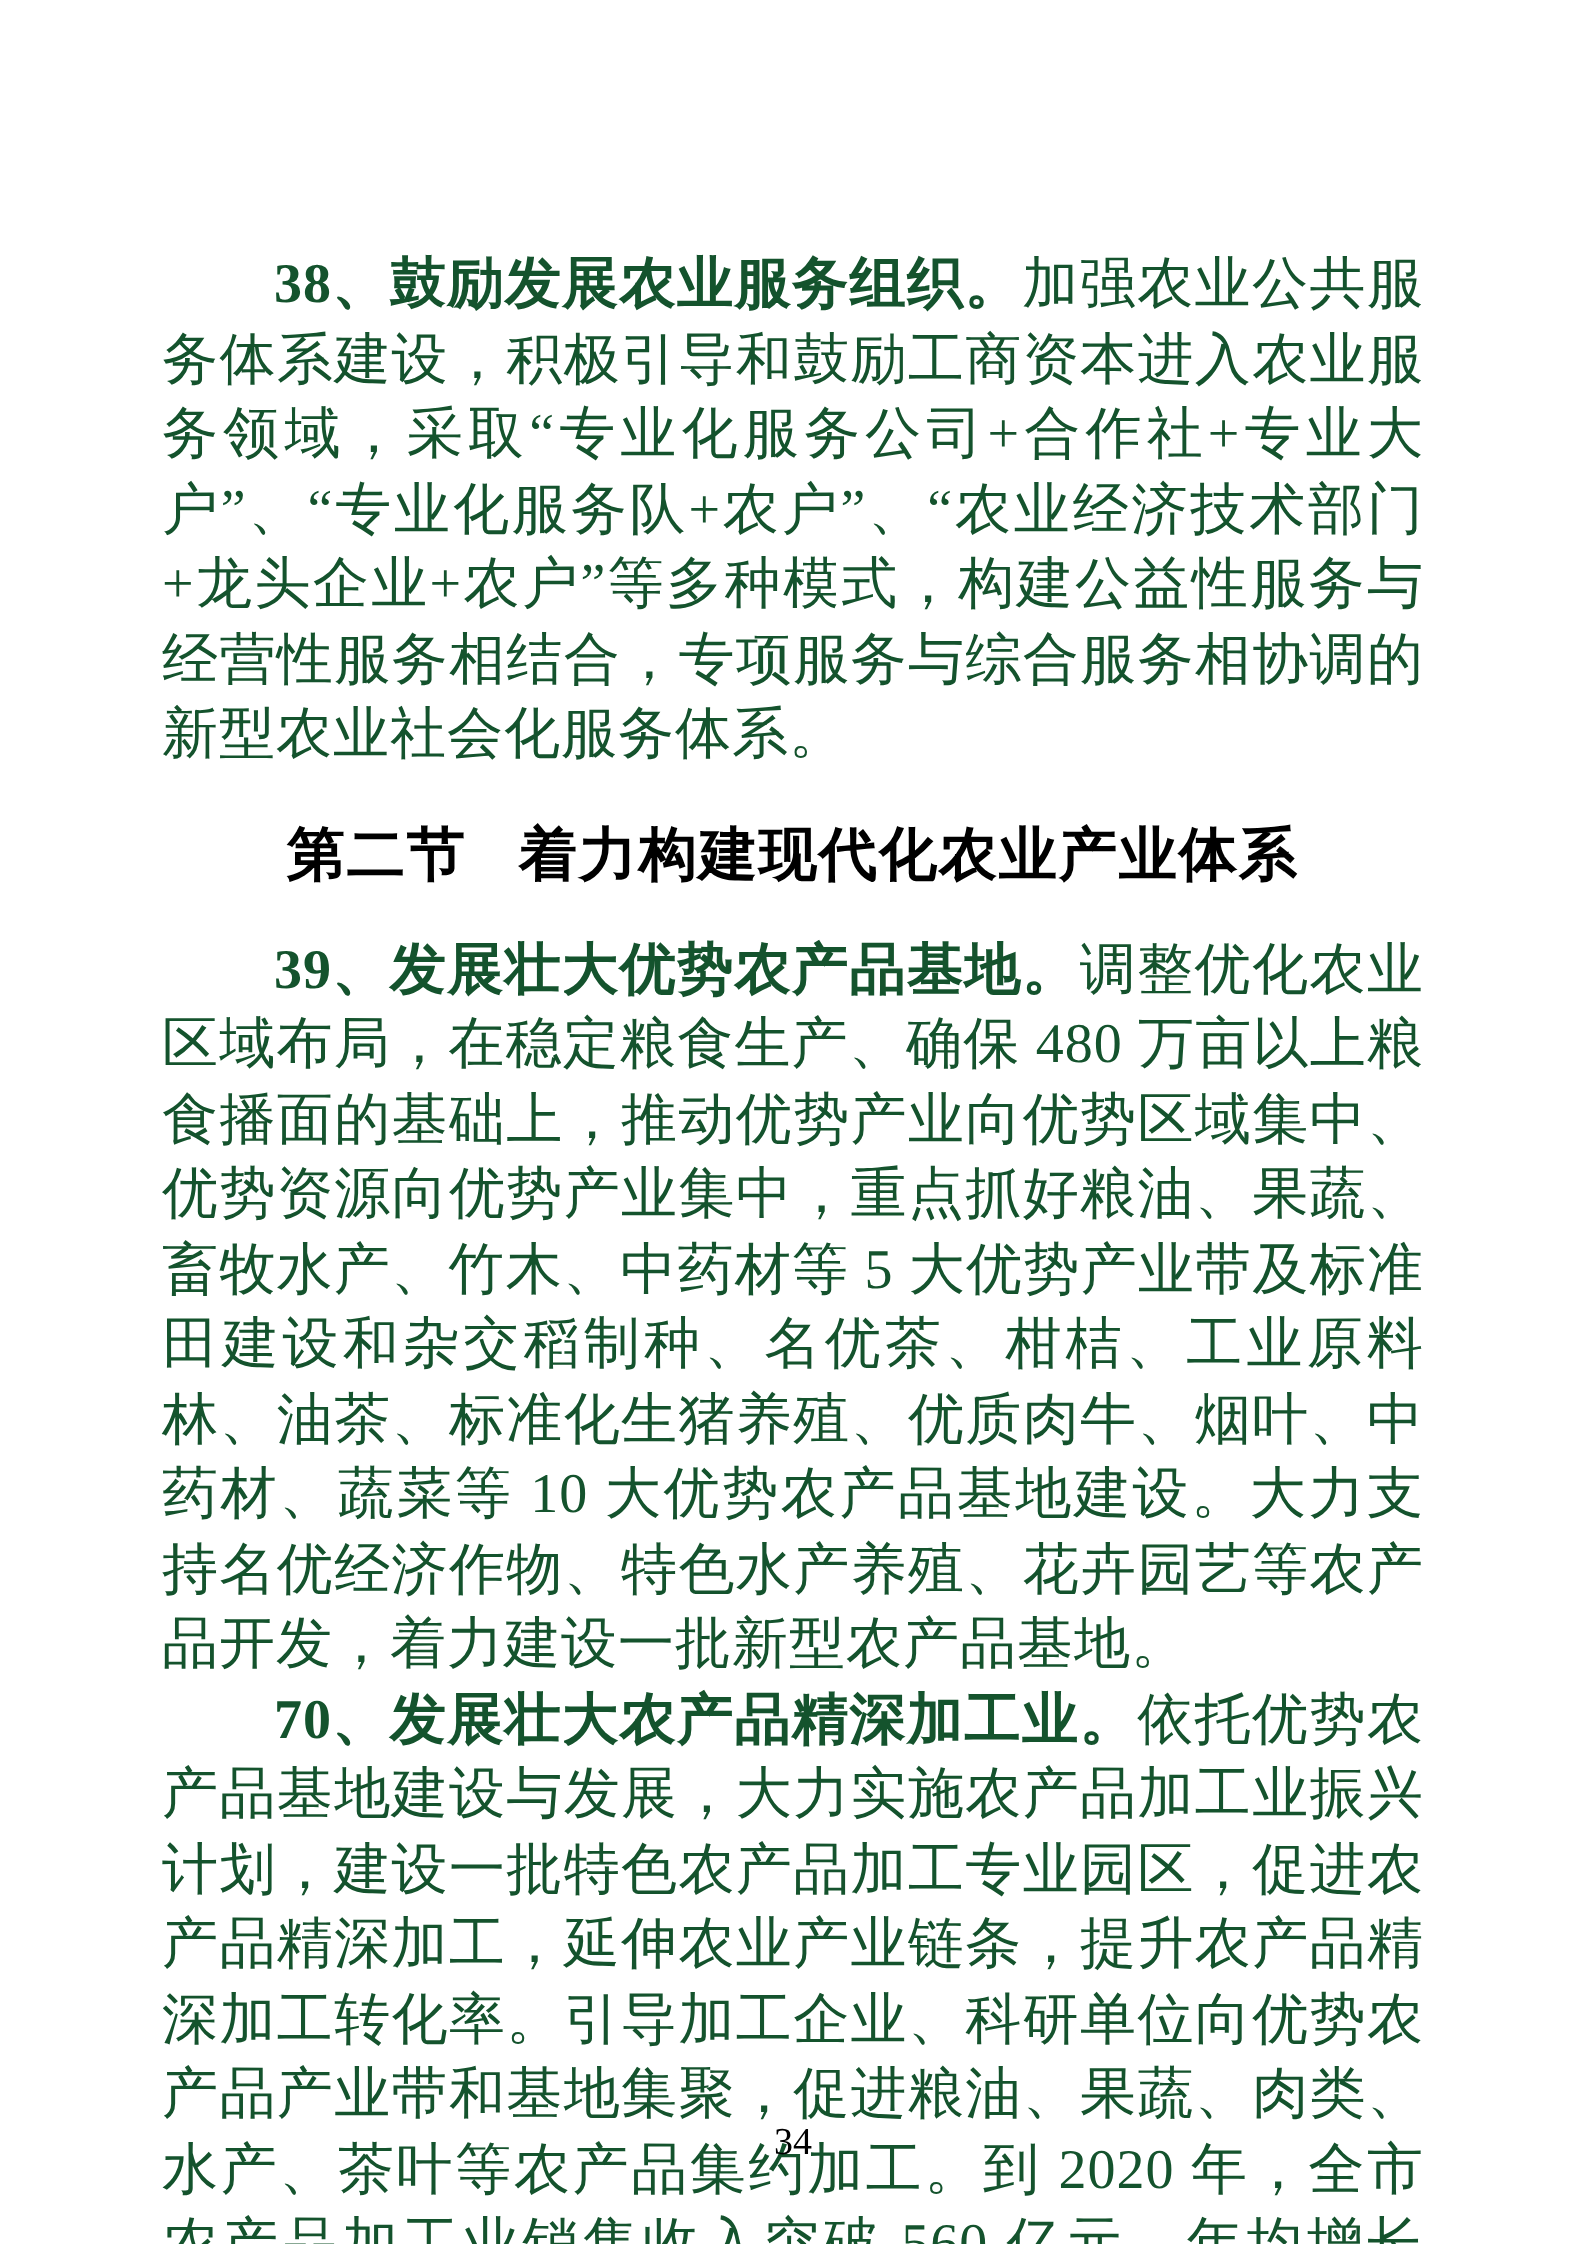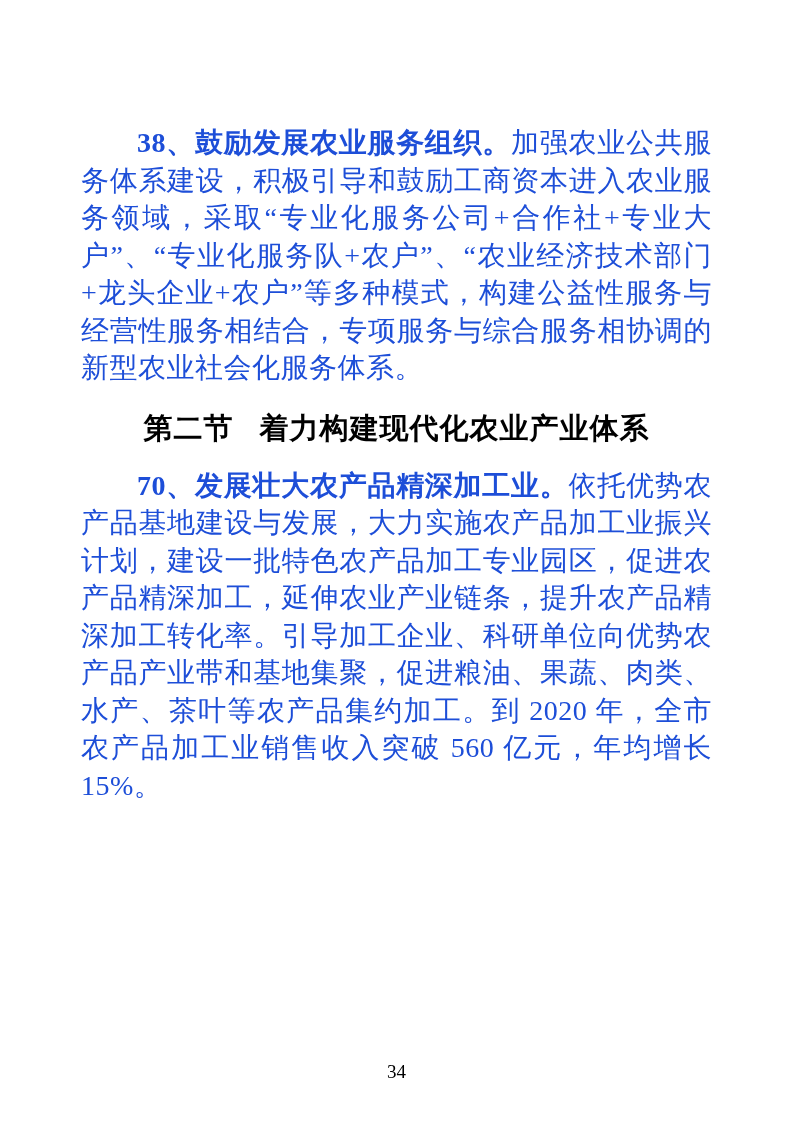--- a/index.html
+++ b/index.html
@@ -19,21 +19,21 @@
     left: 81px;
     top: 124px;
     width: 631px;
   }
   .para {
     font-size: 28px;
     line-height: 37.5px;
     text-align: justify;
     text-justify: inter-ideograph;
     text-indent: 2em;
-    color: #1d4ed8;
+    color: #14532d;
     letter-spacing: 0.5px;
   }
   .para .lead {
     font-weight: bold;
   }
   .section-heading {
     font-size: 29px;
     line-height: 38px;
     font-weight: bold;
     text-align: center;
@@ -60,19 +60,20 @@
 </head>
 <body>
 
 <div class="page">
   <div class="content">
 
     <p class="para"><span class="lead">38、鼓励发展农业服务组织。</span><span>加强农业公共服务体系建设，积极引导和鼓励工商资本进入农业服务领域，采取“专业化服务公司+合作社+专业大户”、“专业化服务队+农户”、“农业经济技术部门+龙头企业+农户”等多种模式，构建公益性服务与经营性服务相结合，专项服务与综合服务相协调的新型农业社会化服务体系。</span></p>
 
     <h2 class="section-heading"><span class="heading-no">第二节</span><span>着力构建现代化农业产业体系</span></h2>
 
+    <p class="para"><span class="lead">39、发展壮大优势农产品基地。</span><span>调整优化农业区域布局，在稳定粮食生产、确保 480 万亩以上粮食播面的基础上，推动优势产业向优势区域集中、优势资源向优势产业集中，重点抓好粮油、果蔬、畜牧水产、竹木、中药材等 5 大优势产业带及标准田建设和杂交稻制种、名优茶、柑桔、工业原料林、油茶、标准化生猪养殖、优质肉牛、烟叶、中药材、蔬菜等 10 大优势农产品基地建设。大力支持名优经济作物、特色水产养殖、花卉园艺等农产品开发，着力建设一批新型农产品基地。</span></p>
 
     <p class="para"><span class="lead">70、发展壮大农产品精深加工业。</span><span>依托优势农产品基地建设与发展，大力实施农产品加工业振兴计划，建设一批特色农产品加工专业园区，促进农产品精深加工，延伸农业产业链条，提升农产品精深加工转化率。引导加工企业、科研单位向优势农产品产业带和基地集聚，促进粮油、果蔬、肉类、水产、茶叶等农产品集约加工。到 2020 年，全市农产品加工业销售收入突破 560 亿元，年均增长 15%。</span></p>
 
   </div>
 
   <div class="page-number">34</div>
 </div>
 
 </body></html>

